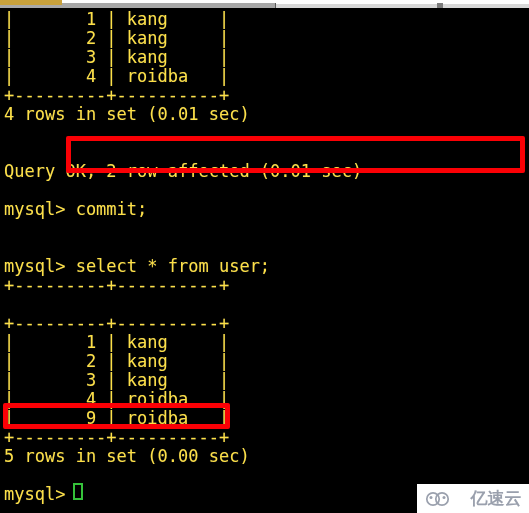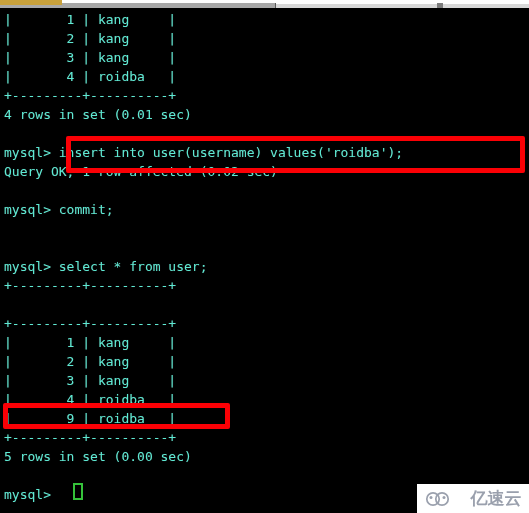--- a/index.html
+++ b/index.html
@@ -65,23 +65,23 @@
     width: 529px;
     height: 505px;
     padding: 0;
     box-sizing: border-box;
   }
   .line {
     position: absolute;
     left: 4px;
     height: 19px;
     line-height: 19px;
-    font-size: 13px;
+    font-size: 17px;
     letter-spacing: 0px;
-    color: #5eead4;
+    color: #fde047;
     white-space: pre;
     text-shadow: 0 0 1px rgba(200,200,200,0.25);
   }
   .blank { color: transparent; }
 
   
   .redbox {
     position: absolute;
     border: 5px solid #fb0005;
     border-radius: 2px;
@@ -149,22 +149,21 @@
   </div>
 
   <div class="term">
     <div class="line" style="top:2px">|       1 | kang     |</div>
     <div class="line" style="top:21px">|       2 | kang     |</div>
     <div class="line" style="top:40px">|       3 | kang     |</div>
     <div class="line" style="top:59px">|       4 | roidba   |</div>
     <div class="line" style="top:78px">+---------+----------+</div>
     <div class="line" style="top:97px">4 rows in set (0.01 sec)</div>
     <div class="line blank" style="top:116px"></div>
-    <div class="line" style="top:135px">mysql&gt; insert into user(username) values('roidba');</div>
-    <div class="line" style="top:154px">Query OK, 1 row affected (0.02 sec)</div>
+    <div class="line" style="top:154px">Query OK, 2 row affected (0.01 sec)</div>
     <div class="line blank" style="top:173px"></div>
     <div class="line" style="top:192px">mysql&gt; commit;</div>
     <div class="line blank" style="top:230px"></div>
     <div class="line" style="top:249px">mysql&gt; select * from user;</div>
     <div class="line" style="top:268px">+---------+----------+</div>
     <div class="line" style="top:306px">+---------+----------+</div>
     <div class="line" style="top:325px">|       1 | kang     |</div>
     <div class="line" style="top:344px">|       2 | kang     |</div>
     <div class="line" style="top:363px">|       3 | kang     |</div>
     <div class="line" style="top:382px">|       4 | roidba   |</div>

